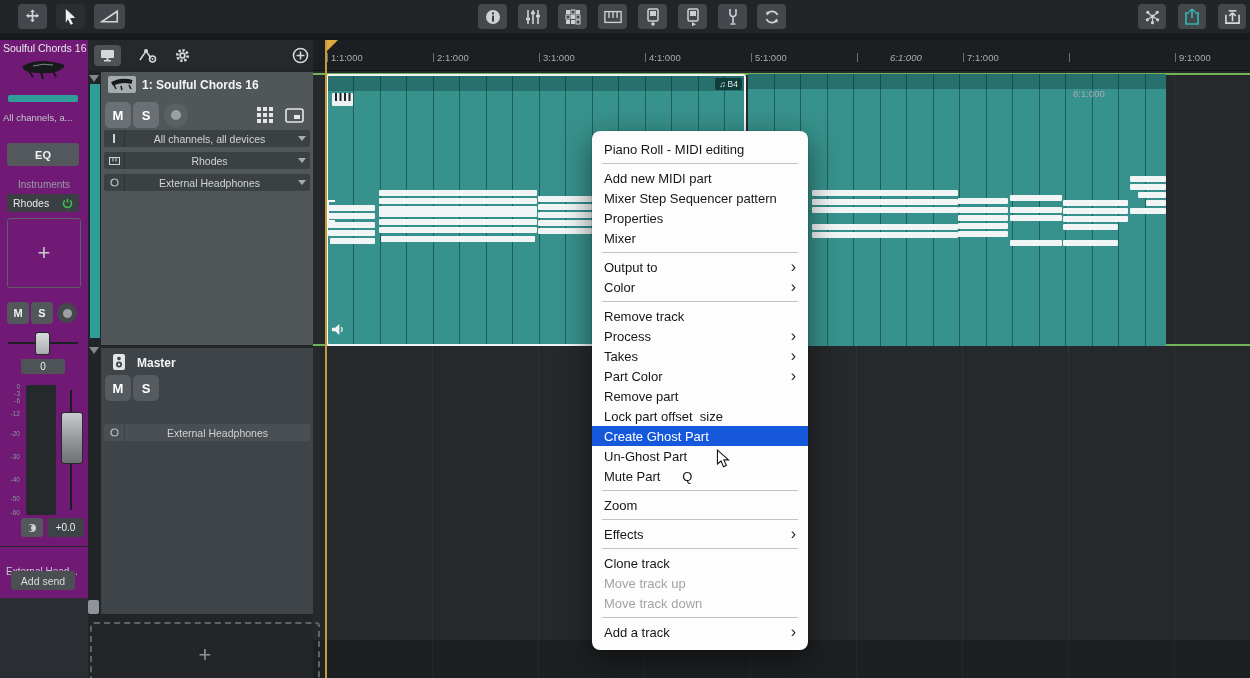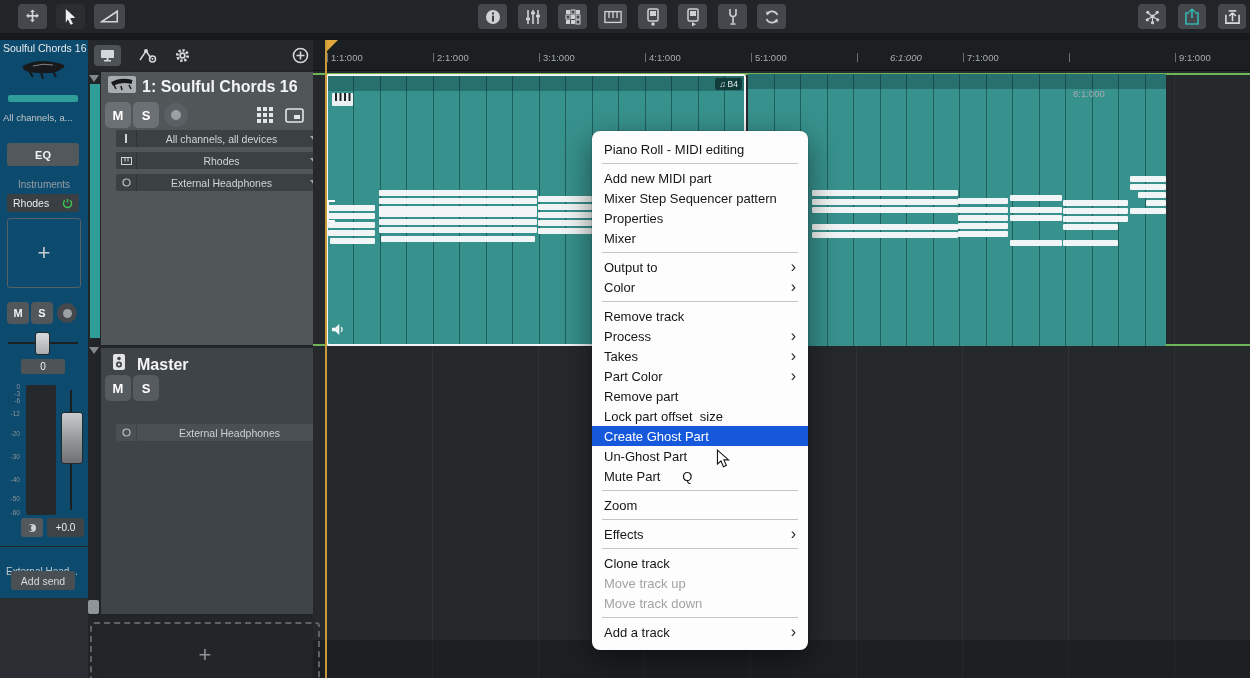--- a/index.html
+++ b/index.html
@@ -5,21 +5,21 @@
   html,body{margin:0;padding:0;background:#101213;}
   .screen{position:relative;width:1250px;height:678px;background:#17191B;overflow:hidden;
           font-family:"Liberation Sans",sans-serif;-webkit-font-smoothing:antialiased;}
   .abs{position:absolute;}
   
   .topbar{position:absolute;left:0;top:0;width:1250px;height:33px;background:#212528;}
   .tbtn{position:absolute;top:4px;height:25px;border-radius:4px;background:#44484C;
         display:flex;align-items:center;justify-content:center;}
   .tbtn.sel{background:#2B2E31;}
   
-  .leftpanel{position:absolute;left:0;top:40px;width:88px;height:638px;background:#0c4a6e;}
+  .leftpanel{position:absolute;left:0;top:40px;width:88px;height:638px;background:#701a75;}
   .lp-title{position:absolute;left:3px;top:2px;width:84px;font-size:10.5px;color:#E6E8EA;white-space:nowrap;overflow:hidden;}
   .lp-bar{position:absolute;left:8px;top:55px;width:70px;height:7px;border-radius:2px;}
   .lp-sub{position:absolute;left:3px;top:72px;font-size:9.5px;color:#C2C6C9;white-space:nowrap;}
   .lp-eq{position:absolute;left:7px;top:103px;width:72px;height:23px;background:#53585C;border-radius:3px;
          display:flex;align-items:center;justify-content:center;font-size:11px;font-weight:bold;color:#F0F2F3;}
   .lp-inst{position:absolute;left:0;top:139px;width:88px;text-align:center;font-size:10px;color:#989EA2;}
   .lp-rhodes{position:absolute;left:7px;top:154px;width:72px;height:18px;background:#3A3F43;border-radius:2px;
              display:flex;align-items:center;padding:0 6px;box-sizing:border-box;font-size:10.5px;color:#E8EAEB;}
   .lp-plus{position:absolute;left:7px;top:178px;width:72px;height:68px;border:1px solid #5A5F64;border-radius:3px;
            display:flex;align-items:center;justify-content:center;font-size:22px;font-weight:300;color:#C6CACD;}
@@ -52,25 +52,25 @@
        border-top:7px solid #83888C;}
   .colorstrip{position:absolute;left:2px;top:44px;width:10px;height:254px;}
   .scrollnub{position:absolute;left:0;top:560px;width:11px;height:14px;background:#8F9498;border-radius:2px;}
   
   .htoolbar{position:absolute;left:88px;top:40px;width:225px;height:30px;background:#26292C;}
   .hbtn{position:absolute;top:5px;height:21px;border-radius:4px;display:flex;align-items:center;justify-content:center;}
   .headers{position:absolute;left:101px;top:40px;width:212px;height:638px;background:#232528;}
   .trackhdr{position:absolute;left:0;top:32px;width:212px;height:273px;background:#515659;}
   .mastrhdr{position:absolute;left:0;top:308px;width:212px;height:266px;background:#3F4448;}
   .thumb{position:absolute;border-radius:2px;background:#A7ACB0;overflow:hidden;}
-  .tname{position:absolute;font-size:16px;font-weight:600;color:#F2F4F5;white-space:nowrap;}
+  .tname{position:absolute;font-size:12px;font-weight:600;color:#F2F4F5;white-space:nowrap;}
   .msbig{position:absolute;width:26px;height:26px;border-radius:5px;display:flex;align-items:center;justify-content:center;
          font-size:13px;font-weight:bold;color:#FFF;}
   .iconbtn{position:absolute;display:flex;align-items:center;justify-content:center;}
-  .drow{position:absolute;left:15px;width:206px;height:17px;background:#3B4043;border-radius:2px;display:flex;align-items:center;}
+  .drow{position:absolute;left:3px;width:206px;height:17px;background:#3B4043;border-radius:2px;display:flex;align-items:center;}
   .drow .dicon{width:20px;height:100%;border-right:1px solid #2F3336;display:flex;align-items:center;justify-content:center;flex:none;}
   .drow .dlab{flex:1;text-align:center;font-size:10.5px;color:#D2D5D7;white-space:nowrap;overflow:hidden;}
   .drow .dchev{width:16px;display:flex;align-items:center;justify-content:center;flex:none;}
   .chevdown{width:0;height:0;border-left:4px solid transparent;border-right:4px solid transparent;border-top:5px solid #A6ABAF;}
   .addzone{position:absolute;left:90px;top:622px;width:226px;height:60px;border:2px dashed #5D6367;border-radius:4px;
            z-index:5;display:flex;align-items:flex-start;justify-content:center;}
   .addzone span{margin-top:18px;font-size:22px;font-weight:300;color:#8E9397;}
   
   .arrange{position:absolute;left:313px;top:40px;width:937px;height:638px;background:#26292C;overflow:hidden;}
   .ruler{position:absolute;left:0;top:0;width:937px;height:30px;background:#1C1F22;border-bottom:1px solid #0E1012;}

